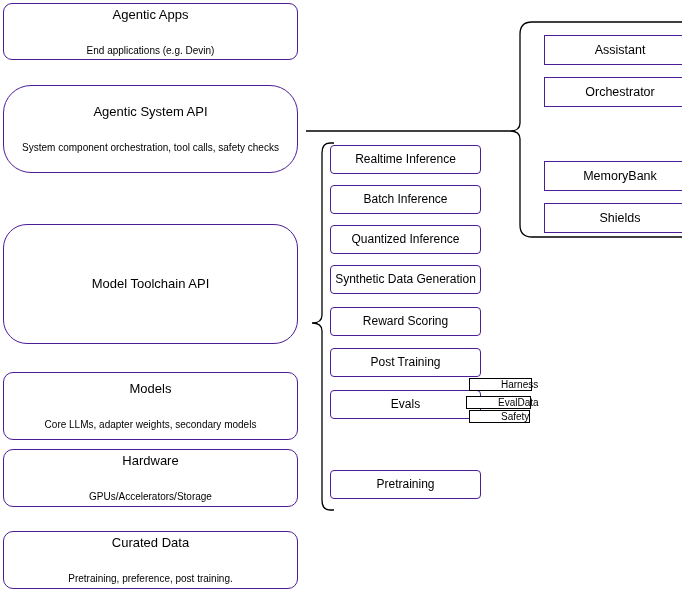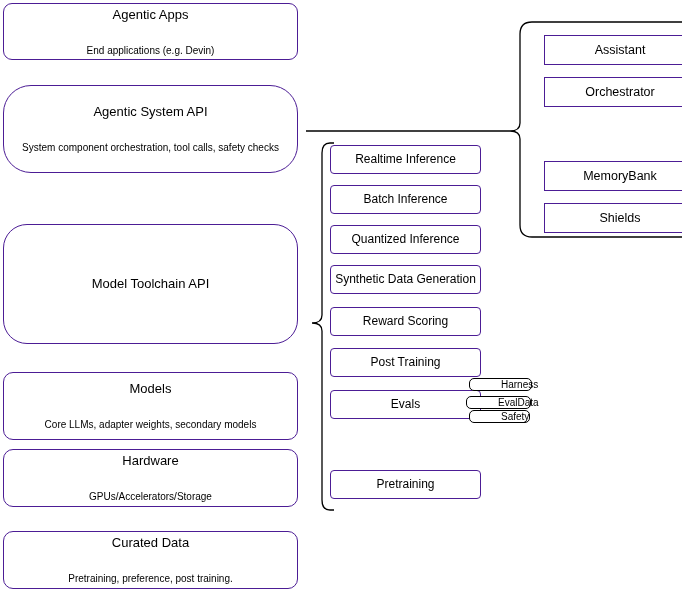--- a/index.html
+++ b/index.html
@@ -37,21 +37,21 @@
     left:544px;width:152px;height:30px;
     border-radius:0;
     font-size:12.5px;line-height:28px;
     display:block;text-align:center;white-space:nowrap;
   }
   .pill{
     position:absolute;
     box-sizing:border-box;
     background:#ffffff;
     border:1px solid #000;
-    border-radius:5px;
+    border-radius:0;
     font-size:10px;
     text-align:center;
     white-space:nowrap;
     z-index:2;
     padding-left:31px;
   }
 </style>
 </head>
 <body>
 

